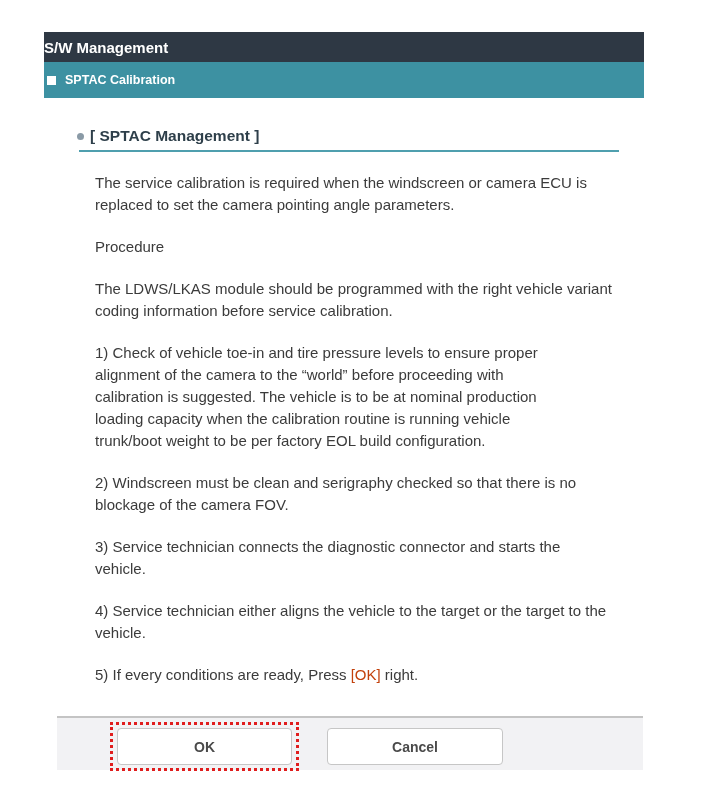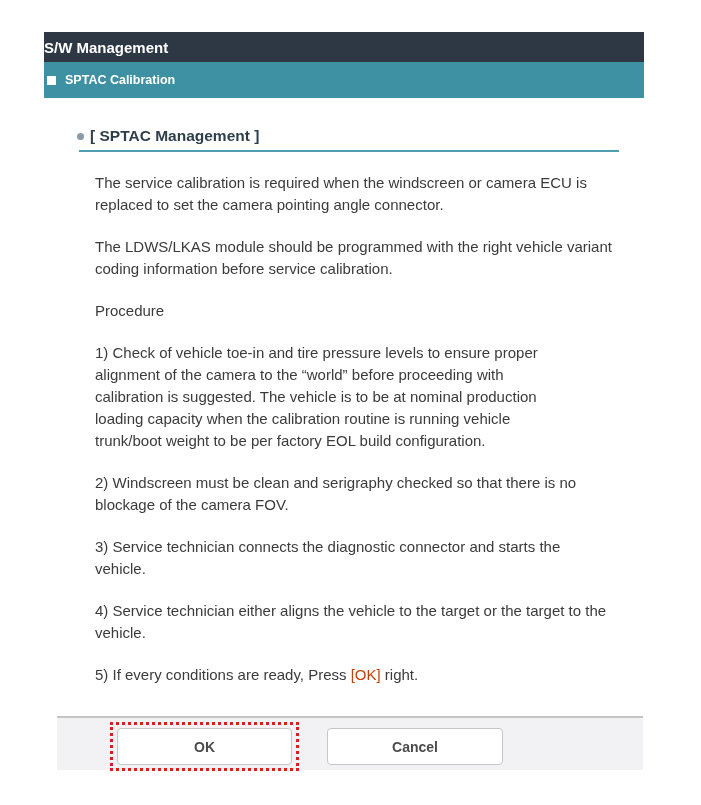--- a/index.html
+++ b/index.html
@@ -74,24 +74,24 @@
     </div>
 
     <div class="content">
       <div class="heading-row">
         <span class="dot"></span>
         <span class="heading">[ SPTAC Management ]</span>
       </div>
       <div class="rule"></div>
 
       <p class="para">The service calibration is required when the windscreen or camera ECU is
-replaced to set the camera pointing angle connector.</p>
+replaced to set the camera pointing angle parameters.</p>
+      <p class="para">Procedure</p>
       <p class="para">The LDWS/LKAS module should be programmed with the right vehicle variant
 coding information before service calibration.</p>
-      <p class="para">Procedure</p>
       <p class="para">1) Check of vehicle toe-in and tire pressure levels to ensure proper
 alignment of the camera to the “world” before proceeding with
 calibration is suggested. The vehicle is to be at nominal production
 loading capacity when the calibration routine is running vehicle
 trunk/boot weight to be per factory EOL build configuration.</p>
       <p class="para">2) Windscreen must be clean and serigraphy checked so that there is no
 blockage of the camera FOV.</p>
       <p class="para">3) Service technician connects the diagnostic connector and starts the
 vehicle.</p>
       <p class="para">4) Service technician either aligns the vehicle to the target or the target to the

